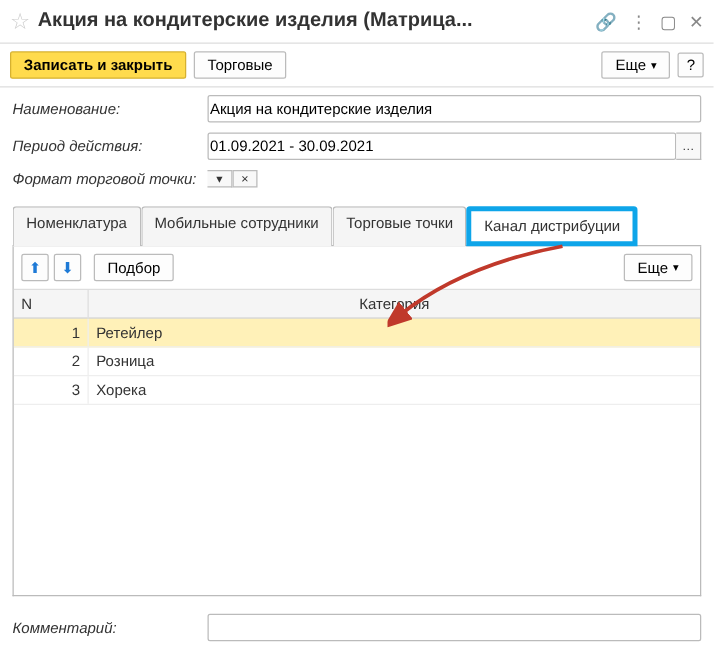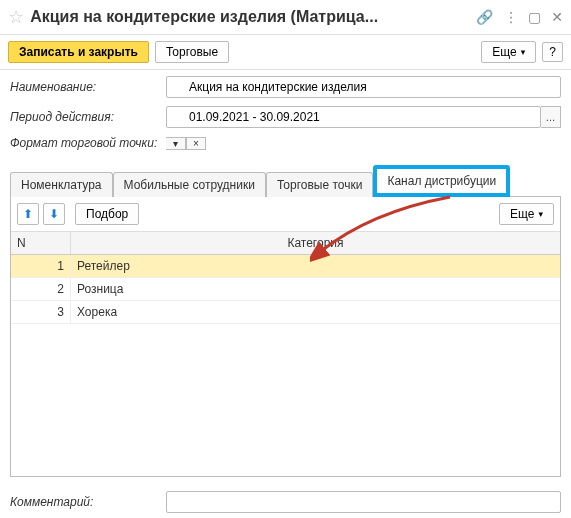--- a/index.html
+++ b/index.html
@@ -41,26 +41,26 @@
   }
   .btn-yellow { background: #ffdb4d; border-color: #d6b130; font-weight: bold; }
   .spacer { flex: 1; }
   .btn-small { padding: 2px 6px; }
 
   .form-area { padding: 6px 10px; }
   .form-row { display: flex; align-items: center; margin-bottom: 8px; gap: 6px; }
   .form-label { width: 150px; font-size: 12px; font-style: italic; }
   .input-wrap { flex: 1; display: flex; }
   .text-input {
-    flex: 1; border: 1px solid #bbb; padding: 3px 22px;
+    flex: 1; border: 1px solid #bbb; padding: 3px 1px;
     font-size: 12px; border-radius: 2px;
   }
   .input-btn { border: 1px solid #bbb; border-left: none; background: #f8f8f8; width: 20px; display:flex; align-items:center; justify-content:center; font-size:10px; cursor:pointer; }
 
-  .tabs { display: flex; border-bottom: 1px solid #bbb; margin: 0 10px; align-items: flex-end; }
+  .tabs { display: flex; border-bottom: 1px solid #bbb; margin: 0 10px; }
   .tab {
     padding: 5px 10px;
     border: 1px solid #bbb;
     border-bottom: none;
     background: #f5f5f5;
     margin-right: 0;
     font-size: 12px;
     border-radius: 3px 3px 0 0;
     cursor: pointer;
     position: relative;

